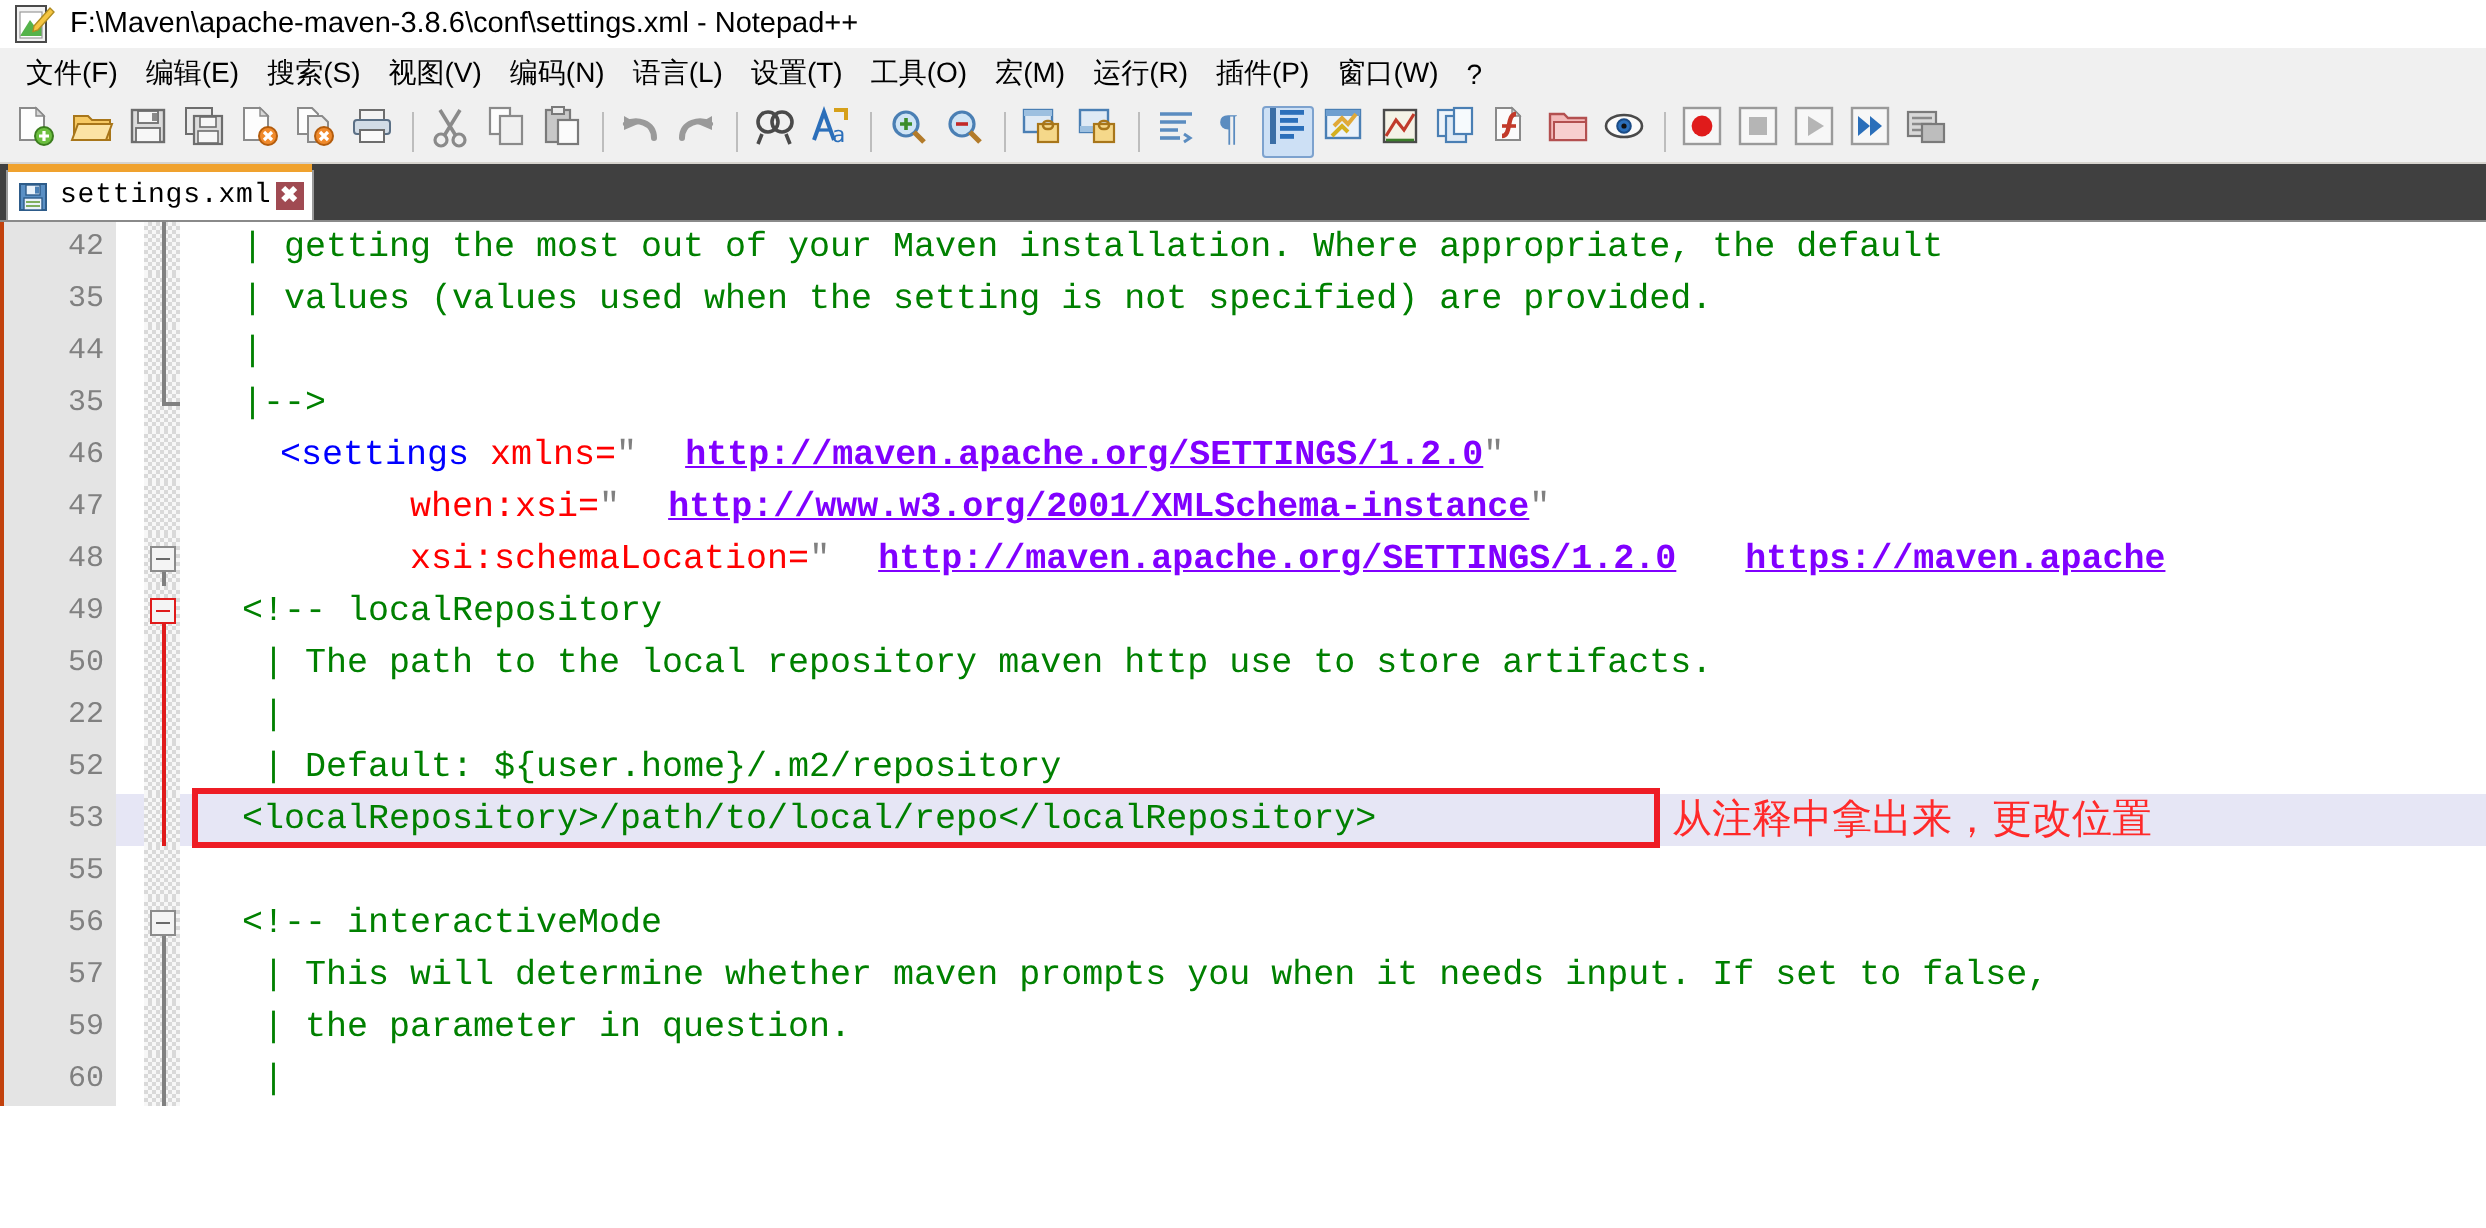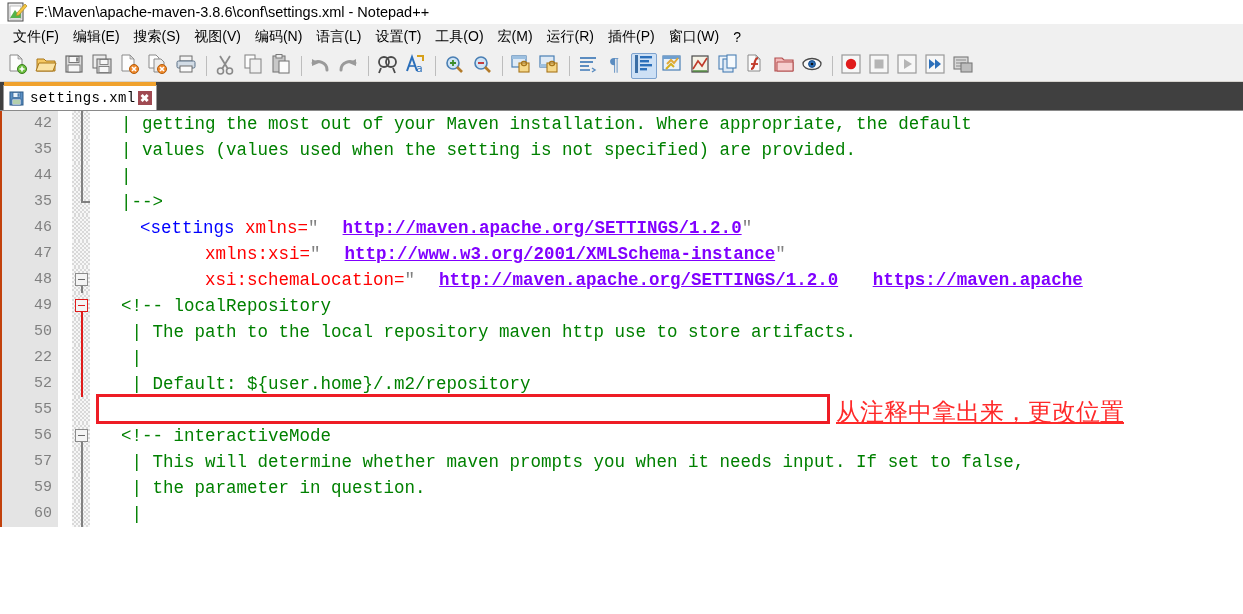--- a/index.html
+++ b/index.html
@@ -226,23 +226,22 @@
   .redbox {
     position: absolute;
     border: 3px solid #ee1c25;
     box-sizing: border-box;
     pointer-events: none;
   }
   .annot {
     position: absolute;
     color: #ff2a2a;
     font-family: "Liberation Sans", sans-serif;
-    font-size: 24px;
+    font-size: 20px;
     white-space: nowrap;
-    text-decoration: underline;
   }
 </style>
 </head>
 <body>
 
 <div class="app">
 
   <div class="titlebar">
     <div class="app-icon">
       <svg width="22" height="22" viewBox="0 0 22 22">
@@ -563,21 +562,21 @@
         <div class="row">
           <div class="gutter-num">46</div>
           <div class="gutter-mark"></div>
           <div class="gutter-fold"></div>
           <div class="code"><span class="t-tag">&lt;settings </span><span class="t-attr">xmlns=</span><span class="t-str">"</span><span class="t-url">http://maven.apache.org/SETTINGS/1.2.0</span><span class="t-str">"</span></div>
         </div>
         <div class="row">
           <div class="gutter-num">47</div>
           <div class="gutter-mark"></div>
           <div class="gutter-fold"></div>
-          <div class="code"><span class="t-attr">          xmlns:xsi=</span><span class="t-str">"</span><span class="t-url">http://www.w3.org/2001/XMLSchema-instance</span><span class="t-str">"</span></div>
+          <div class="code"><span class="t-attr">          when:xsi=</span><span class="t-str">"</span><span class="t-url">http://www.w3.org/2001/XMLSchema-instance</span><span class="t-str">"</span></div>
         </div>
         <div class="row">
           <div class="gutter-num">48</div>
           <div class="gutter-mark"></div>
           <div class="gutter-fold">
             <div class="foldbox"></div>
             <div class="foldline" style="top: 19px; height: 7px;"></div>
           </div>
           <div class="code"><span class="t-attr">          xsi:schemaLocation=</span><span class="t-str">"</span><span class="t-url">http://maven.apache.org/SETTINGS/1.2.0</span><span class="t-str"> </span><span class="t-url">https://maven.apache</span></div>
         </div>
@@ -606,20 +605,28 @@
           </div>
           <div class="code"><span class="t-comment">   |</span></div>
         </div>
         <div class="row">
           <div class="gutter-num">52</div>
           <div class="gutter-mark"></div>
           <div class="gutter-fold">
             <div class="foldline red" style="top: 0px; height: 26px;"></div>
           </div>
           <div class="code"><span class="t-comment">   | Default: ${user.home}/.m2/repository</span></div>
+        </div>
+        <div class="row hl">
+          <div class="gutter-num">53</div>
+          <div class="gutter-mark"></div>
+          <div class="gutter-fold">
+            <div class="foldline red" style="top: 0px; height: 26px;"></div>
+          </div>
+          <div class="code"><span class="t-comment">  &lt;localRepository&gt;/path/to/local/repo&lt;/localRepository&gt;</span></div>
         </div>
         <div class="row">
           <div class="gutter-num">55</div>
           <div class="gutter-mark"></div>
           <div class="gutter-fold"></div>
           <div class="code"><span class="t-comment"></span></div>
         </div>
         <div class="row">
           <div class="gutter-num">56</div>
           <div class="gutter-mark"></div>

